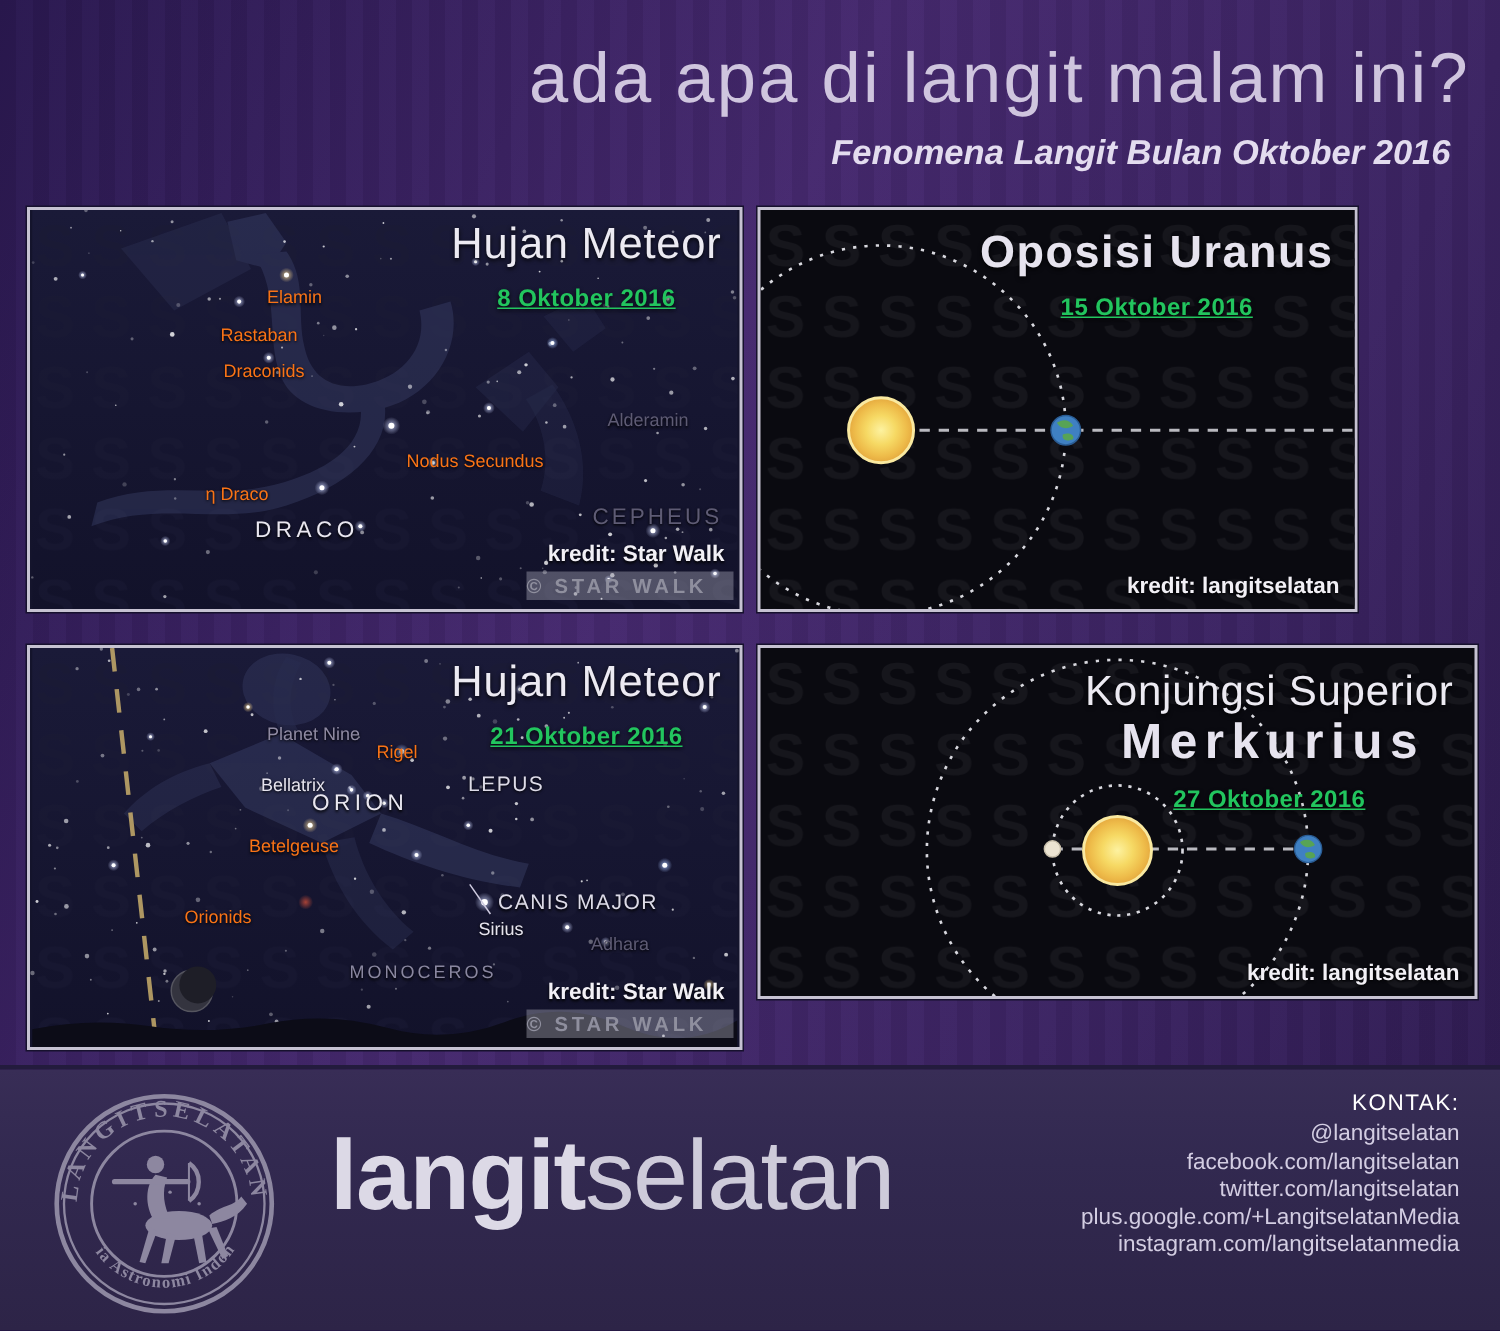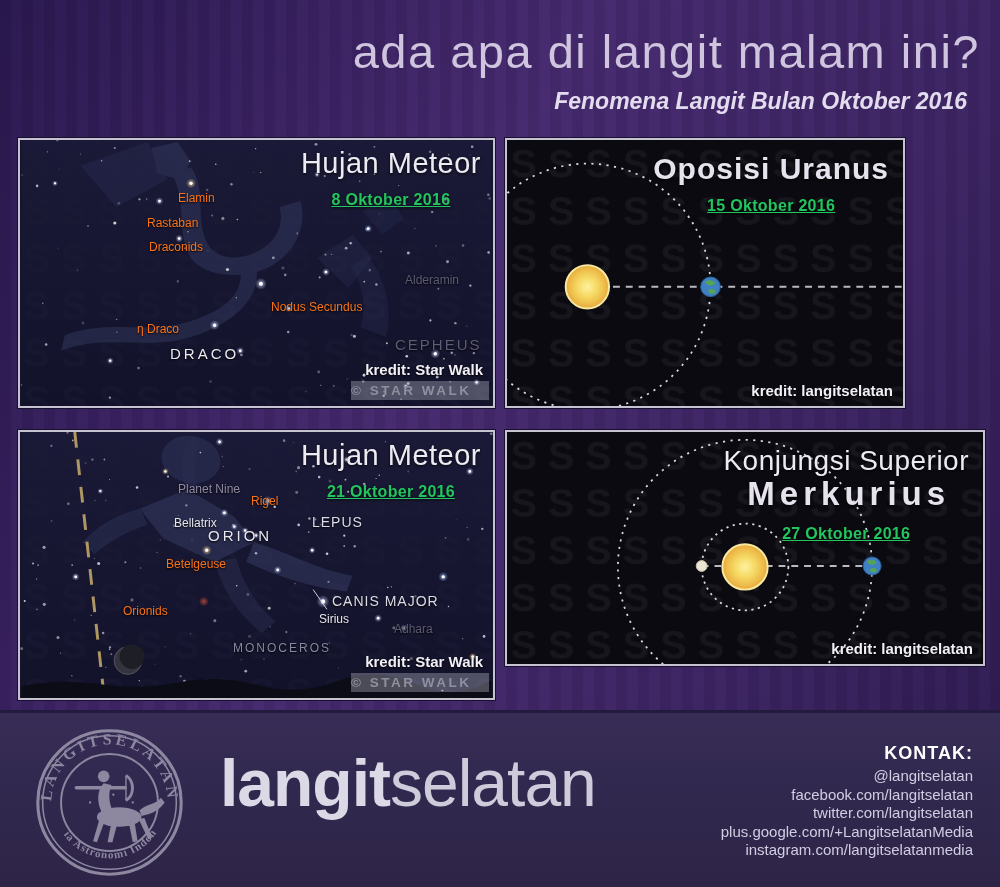--- a/index.html
+++ b/index.html
@@ -46,21 +46,21 @@
   .lmono{color:#8a87a0;letter-spacing:2px;font-size:12px;}
   
   #footer{position:absolute;left:0;top:710px;width:1000px;height:177px;
     background:linear-gradient(180deg,#382d56 0%,#322950 35%,#2d2447 100%);
     border-top:3px solid #231b3d;box-sizing:border-box;}
   .wordmark{position:absolute;left:220px;top:32px;font-size:66px;letter-spacing:-1px;
     color:#dcd9e6;white-space:nowrap;}
   .wm-b{font-weight:800;}
   .wm-l{font-weight:400;opacity:.92;}
   .kontak{position:absolute;right:27px;top:14px;text-align:right;color:#d3cde2;}
-  .kontak .khead{font-size:18px;font-weight:700;color:#fff;letter-spacing:1px;margin-bottom:3px;margin-top:16px;}
+  .kontak .khead{font-size:15px;font-weight:400;color:#fff;letter-spacing:1px;margin-bottom:3px;}
   .kontak .kline{font-size:15px;line-height:18.5px;}
   #logo{position:absolute;left:32px;top:12px;}
 </style>
 </head>
 <body>
 
 <div id="stage">
 
   <div class="hd-title">ada apa di langit malam ini?</div>
   <div class="hd-sub">Fenomena Langit Bulan Oktober 2016</div>

